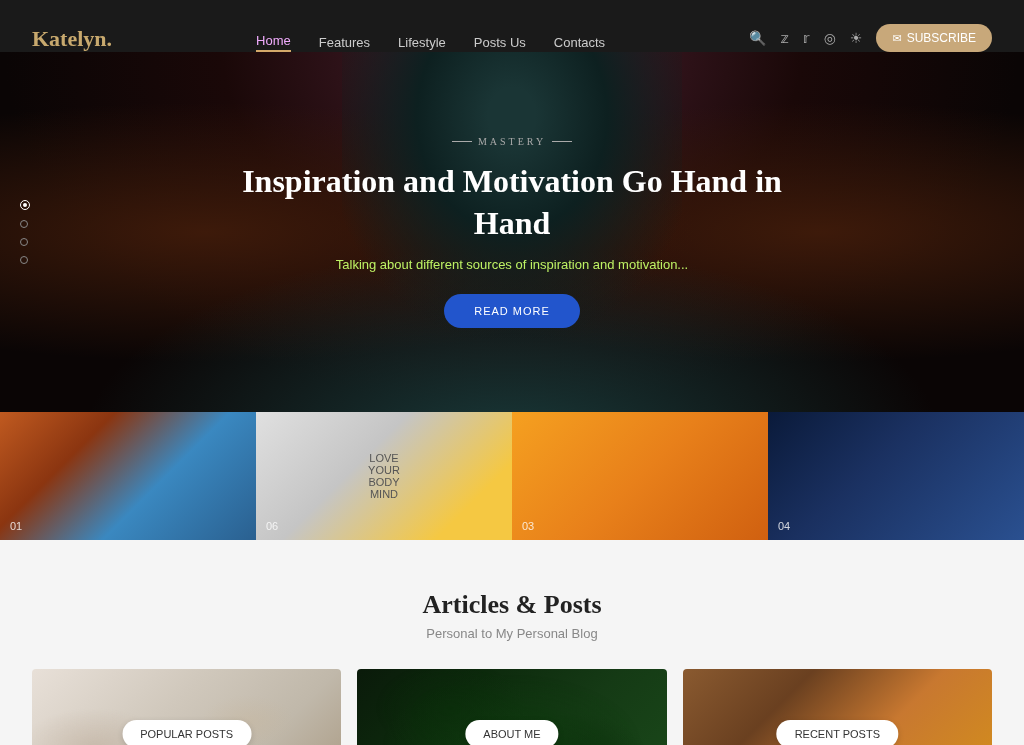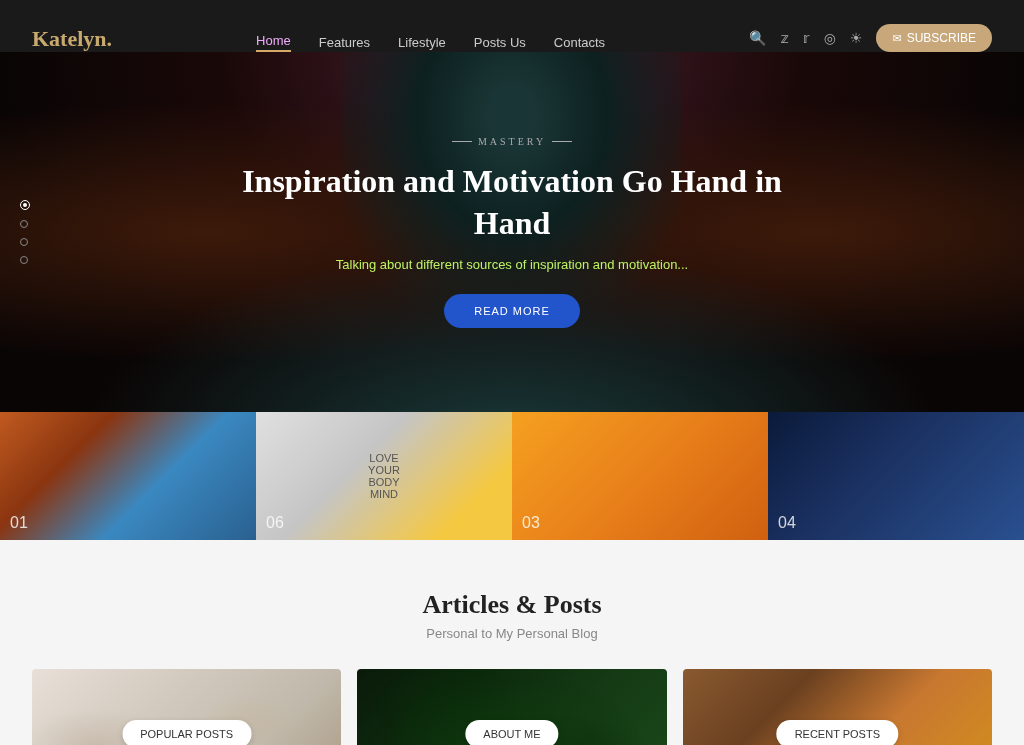--- a/index.html
+++ b/index.html
@@ -198,21 +198,21 @@
       flex: 1;
       position: relative;
       overflow: hidden;
       cursor: pointer;
     }
     .gallery-item .gallery-num {
       position: absolute;
       bottom: 8px;
       left: 10px;
       color: rgba(255,255,255,0.8);
-      font-size: 16px;
+      font-size: 11px;
       font-family: Arial, sans-serif;
       z-index: 2;
     }
     .gallery-img-1 {
       background: linear-gradient(135deg, #c05a20 0%, #8b3510 30%, #3a88c0 60%, #2a6090 100%);
       width: 100%; height: 100%;
     }
     .gallery-img-2 {
       background: linear-gradient(135deg, #e0e0e0 0%, #c5c5c5 40%, #f5c842 80%);
       width: 100%; height: 100%;

